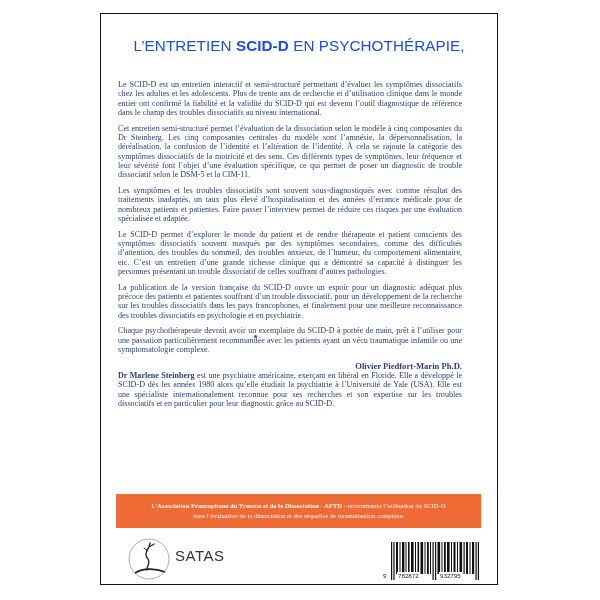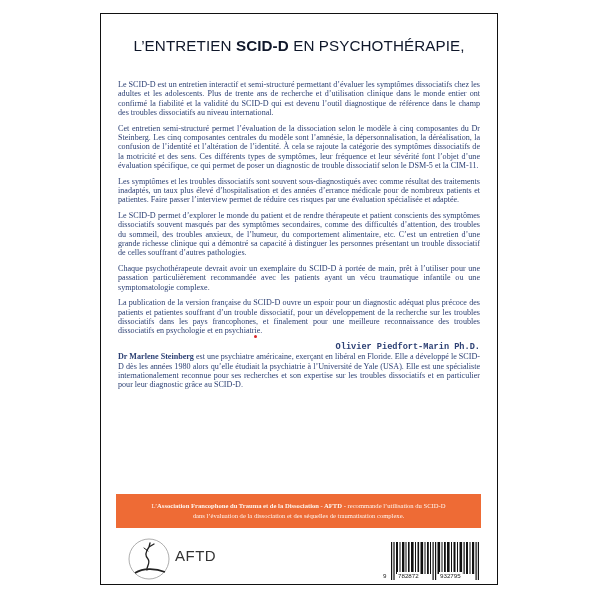--- a/index.html
+++ b/index.html
@@ -3,32 +3,32 @@
 <meta charset="utf-8">
 <style>
   html, body { margin: 0; padding: 0; background: #ffffff; }
   body { width: 600px; height: 600px; position: relative; overflow: hidden; }
   .cover {
     position: absolute; left: 100px; top: 13px; width: 398px; height: 572px;
     border: 1px solid #111; box-sizing: border-box; background: #fff;
   }
   .title {
     position: absolute; left: 0; right: 0; top: 22px; text-align: center;
-    font-family: "Liberation Sans", sans-serif; color: #0f172a;
+    font-family: "Liberation Sans", sans-serif; color: #1d4ed8;
     font-size: 15.2px; line-height: 19px; letter-spacing: 0.1px;
   }
   .title b { font-weight: bold; }
   .body-text {
-    position: absolute; left: 17px; right: 17px; top: 66px;
+    position: absolute; left: 17px; right: 35px; top: 66px;
     font-family: "Liberation Serif", serif; color: #2b3f73;
     font-size: 8.1px; line-height: 9.35px; text-align: justify;
   }
   .body-text p { margin: 0 0 6.3px 0; }
   .sig {
-    font-family: Liberation Mono, monospace; color: #2b3f73;
+    font-family: Liberation Serif, serif; color: #2b3f73;
     font-size: 8.1px; line-height: 10.3px; text-align: right;
     margin-top: 6px;
   }
   .sig .name { font-weight: bold; font-size: 8.6px; }
   .author { margin-top: 13px; }
   .author b { font-weight: bold; font-family: Liberation Serif, serif; }
   .orange-box {
     position: absolute; left: 15px; right: 16px; top: 480px; height: 34px;
     background: #ee6b35; color: #fff5ee; text-align: center;
     font-family: "Liberation Serif", serif; font-size: 6.6px; line-height: 9.5px;
@@ -66,42 +66,42 @@
     <div>
       <span>L’ENTRETIEN </span><b>SCID-D</b><span> EN PSYCHOTHÉRAPIE,</span>
     </div>
   </div>
 
   <div class="body-text">
     <p>Le SCID-D est un entretien interactif et semi-structuré permettant d’évaluer les symptômes dissociatifs chez les adultes et les adolescents. Plus de trente ans de recherche et d’utilisation clinique dans le monde entier ont confirmé la fiabilité et la validité du SCID-D qui est devenu l’outil diagnostique de référence dans le champ des troubles dissociatifs au niveau international.</p>
     <p>Cet entretien semi-structuré permet l’évaluation de la dissociation selon le modèle à cinq composantes du Dr Steinberg. Les cinq composantes centrales du modèle sont l’amnésie, la dépersonnalisation, la déréalisation, la confusion de l’identité et l’altération de l’identité. À cela se rajoute la catégorie des symptômes dissociatifs de la motricité et des sens. Ces différents types de symptômes, leur fréquence et leur sévérité font l’objet d’une évaluation spécifique, ce qui permet de poser un diagnostic de trouble dissociatif selon le DSM-5 et la CIM-11.</p>
     <p>Les symptômes et les troubles dissociatifs sont souvent sous-diagnostiqués avec comme résultat des traitements inadaptés, un taux plus élevé d’hospitalisation et des années d’errance médicale pour de nombreux patients et patientes. Faire passer l’interview permet de réduire ces risques par une évaluation spécialisée et adaptée.</p>
     <p>Le SCID-D permet d’explorer le monde du patient et de rendre thérapeute et patient conscients des symptômes dissociatifs souvent masqués par des symptômes secondaires, comme des difficultés d’attention, des troubles du sommeil, des troubles anxieux, de l’humeur, du comportement alimentaire, etc. C’est un entretien d’une grande richesse clinique qui a démontré sa capacité à distinguer les personnes présentant un trouble dissociatif de celles souffrant d’autres pathologies.</p>
+    <p>La publication de la version française du SCID-D ouvre un espoir pour un diagnostic adéquat plus précoce des patients et patientes souffrant d’un trouble dissociatif, pour un développement de la recherche sur les troubles dissociatifs dans les pays francophones, et finalement pour une meilleure reconnaissance des troubles dissociatifs en psychologie et en psychiatrie.</p>
     <p>Chaque psychothérapeute devrait avoir un exemplaire du SCID-D à portée de main, prêt à l’utiliser pour une passation particulièrement recommandée avec les patients ayant un vécu traumatique infantile ou une symptomatologie complexe.</p>
-    <p>La publication de la version française du SCID-D ouvre un espoir pour un diagnostic adéquat plus précoce des patients et patientes souffrant d’un trouble dissociatif, pour un développement de la recherche sur les troubles dissociatifs dans les pays francophones, et finalement pour une meilleure reconnaissance des troubles dissociatifs en psychologie et en psychiatrie.</p>
 
     <div class="sig">
       <div class="name">Olivier Piedfort-Marin Ph.D.</div>
     </div>
 
     <p class="author"><b>Dr Marlene Steinberg</b><span> est une psychiatre américaine, exerçant en libéral en Floride. Elle a développé le SCID-D dès les années 1980 alors qu’elle étudiait la psychiatrie à l’Université de Yale (USA). Elle est une spécialiste internationalement reconnue pour ses recherches et son expertise sur les troubles dissociatifs et en particulier pour leur diagnostic grâce au SCID-D.</span></p>
   </div>
 
   <div class="orange-box">
     <div><span>L’</span><b>Association Francophone du Trauma et de la Dissociation - AFTD -</b><span> recommande l’utilisation du SCID-D</span></div>
     <div>dans l’évaluation de la dissociation et des séquelles de traumatisation complexe.</div>
   </div>
 
   <svg class="logo" viewBox="0 0 44 44">
     <circle cx="22" cy="22" r="20" fill="none" stroke="#999" stroke-width="0.8"></circle>
     <path d="M22 10 L23 6 M22 10 L27 7 M22 10 C19 14 17 18 21 22 C24 26 19 30 20 33" fill="none" stroke="#222" stroke-width="1.3" stroke-linecap="round"></path>
     <path d="M21 14 L17 11" stroke="#222" stroke-width="1" stroke-linecap="round"></path>
     <path d="M8 36 C16 31 28 31 38 35" fill="none" stroke="#222" stroke-width="1.8"></path>
   </svg>
-  <div class="publisher">AFTD</div>
+  <div class="publisher">SATAS</div>
 
   <svg class="barcode" viewBox="0 0 88 40" preserveAspectRatio="none">
     <g fill="#111">
       <rect x="0" y="0" width="1.2" height="38"></rect>
         <rect x="2.4" y="0" width="1.2" height="38"></rect>
       <rect x="5" y="0" width="2" height="32"></rect>
         <rect x="8.5" y="0" width="1" height="32"></rect>
       <rect x="11" y="0" width="2.4" height="32"></rect>
         <rect x="14.5" y="0" width="1" height="32"></rect>
       <rect x="17" y="0" width="1.6" height="32"></rect>

